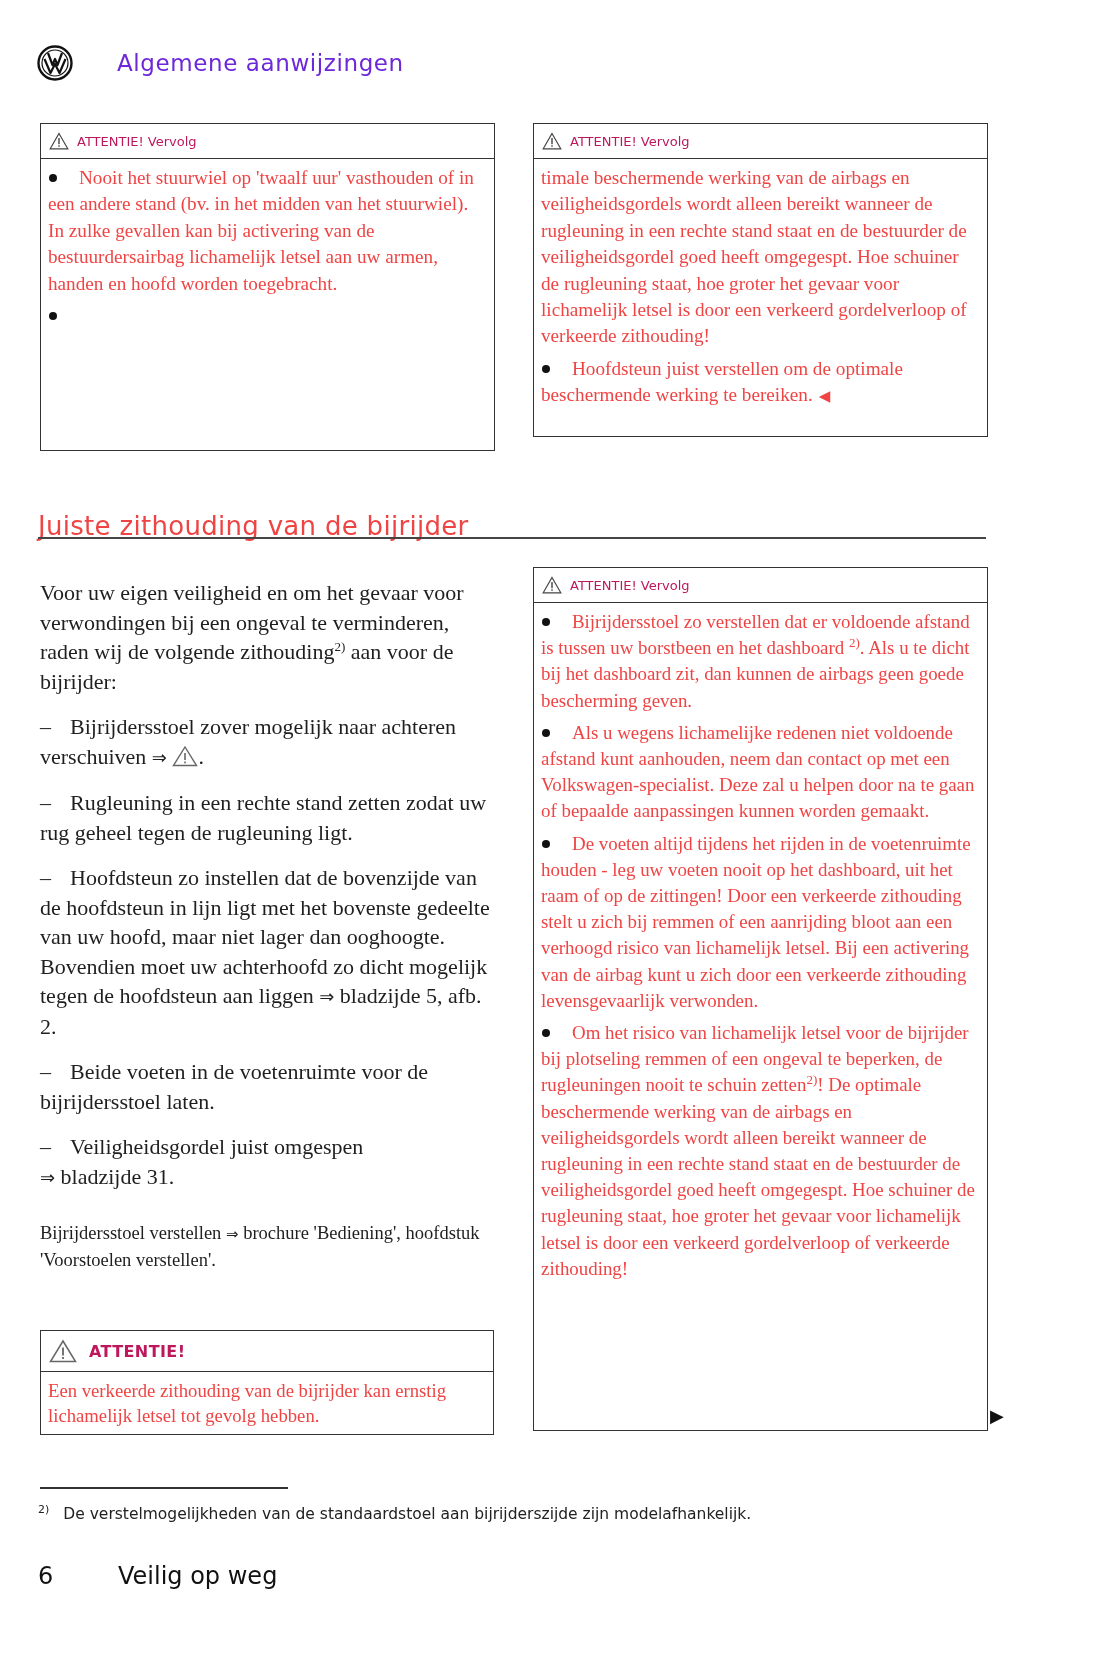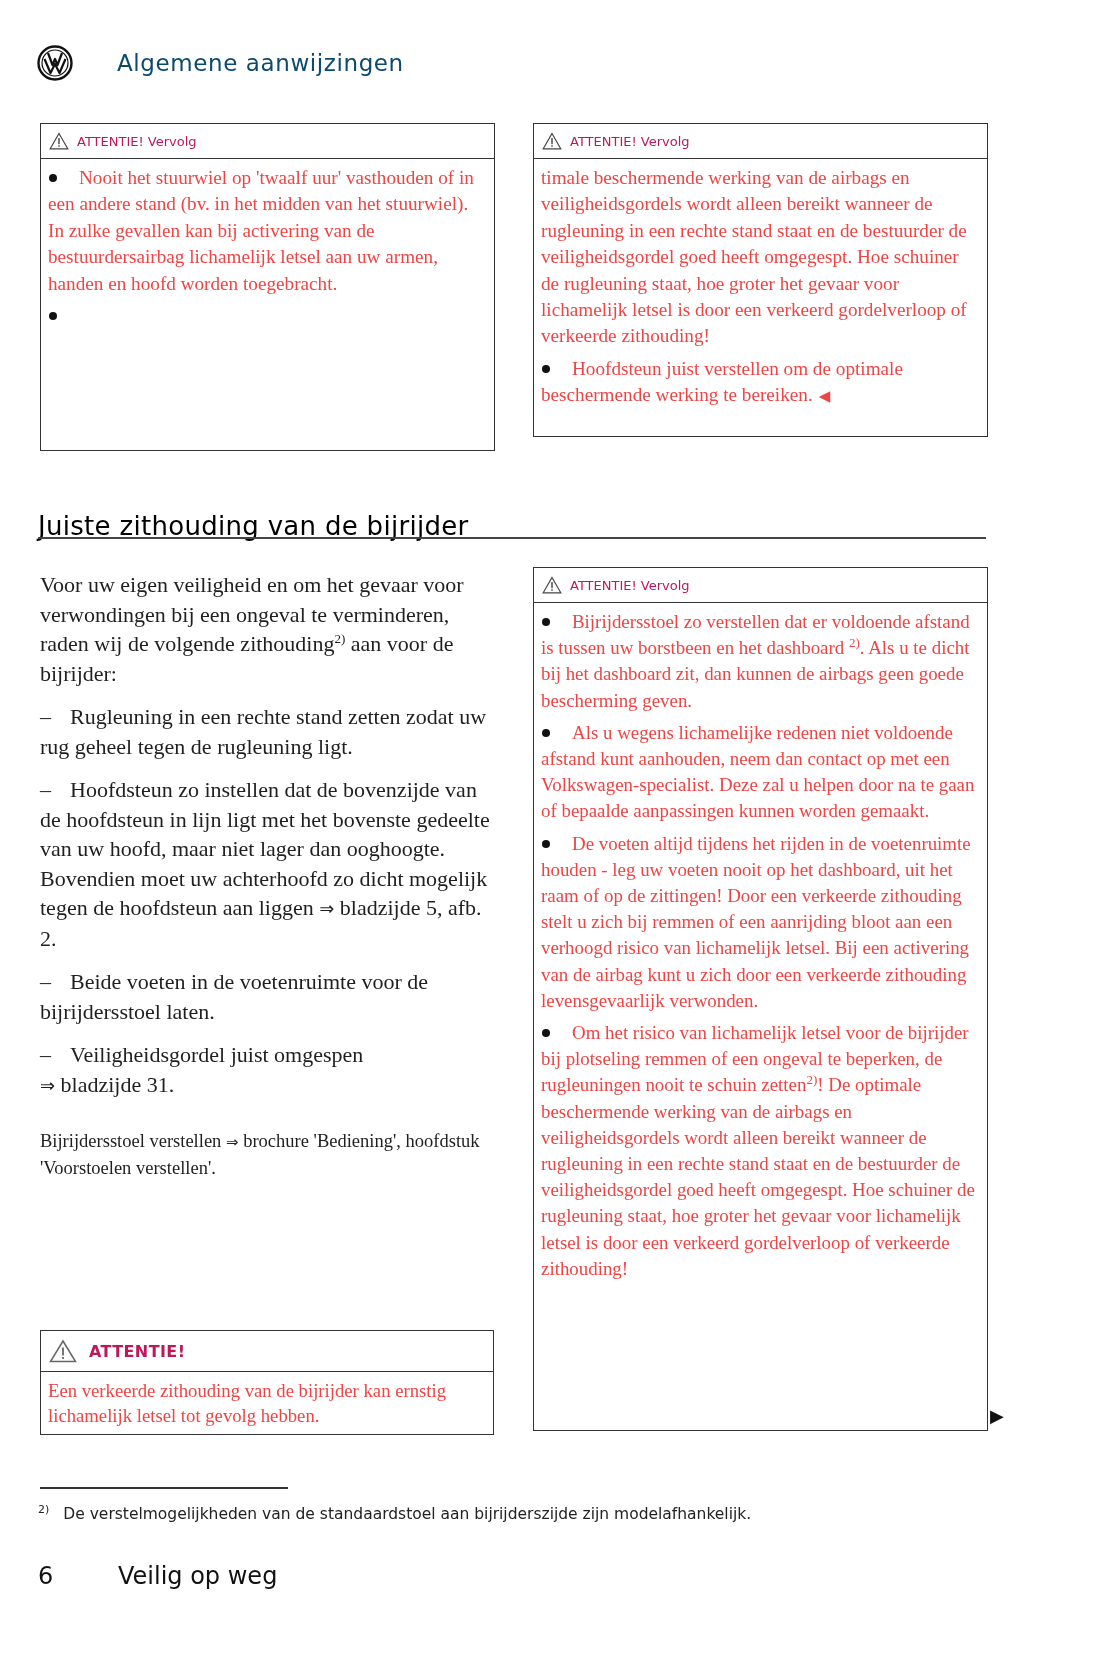--- a/index.html
+++ b/index.html
@@ -1,41 +1,41 @@
 <!DOCTYPE html>
 <html><head>
 <meta charset="utf-8">
 <style>
   html, body { margin:0; padding:0; background:#ffffff; }
   body { width:1103px; height:1654px; position:relative; overflow:hidden; color:#1a1a1a;
          font-family:"DejaVu Serif", serif; }
 
   #header { position:absolute; left:37px; top:43px; height:40px; display:flex; align-items:center; }
   #vw-logo { width:36px; height:36px; }
-  #header-title { margin-left:44px; font-family:"DejaVu Sans", sans-serif; font-size:23px; letter-spacing:0.6px; color:#0c4a6e; }
+  #header-title { margin-left:44px; font-family:"DejaVu Sans", sans-serif; font-size:23px; letter-spacing:0.6px; color:#6d28d9; }
 
   .col { position:absolute; }
 
   .warn { border:1.3px solid #333; background:#fff; }
   .warn-head { border-bottom:1.3px solid #333; height:34px; display:flex; align-items:center; padding-left:8px;
                font-family:"DejaVu Sans", sans-serif; font-size:13px; color:#be185d; }
   .warn-head .tri { width:20px; height:18px; margin-right:8px; }
   .warn-body { padding:6px 6px 4px 7px; font-family:"Liberation Serif", "DejaVu Serif", serif; font-size:19.2px; line-height:26.4px; color:#ef4444; }
   .warn-body p { margin:0 0 6px 0; }
   .bullet { display:inline-block; width:8px; height:8px; background:#111; border-radius:50%; margin:0 22px 3px 1px; vertical-align:middle; }
   .endmark { display:inline-block; margin-left:6px; font-size:15px; }
 
   #box1 { top:123px; height:326px; }
   #box2 { top:123px; height:312px; }
 
-  #section-title { position:absolute; left:38px; top:511px; font-family:"DejaVu Sans", sans-serif; font-size:26px; letter-spacing:0.3px; color:#000000; }
+  #section-title { position:absolute; left:38px; top:511px; font-family:"DejaVu Sans", sans-serif; font-size:26px; letter-spacing:0.3px; color:#ef4444; }
   #section-rule { position:absolute; left:38px; top:537px; width:948px; height:2px; background:#444; }
 
   #col-left-text { top:562px; font-family:"Liberation Serif", "DejaVu Serif", serif; font-size:22px; line-height:29.5px; color:#1f1f1f; }
-  #col-left-text p { margin:8px 0 14px 0; }
+  #col-left-text p { margin:16px 0 14px 0; }
   .dash { display:inline-block; width:30px; }
   sup { font-size:13px; line-height:0; vertical-align:super; }
   .arrow { font-family:"DejaVu Sans", sans-serif; font-size:18px; }
   .small-tri { display:inline-block; width:26px; height:22px; vertical-align:-3px; }
   #note { margin-top:28px !important; font-size:18.5px; line-height:26px; }
 
   #box3 { top:1330px; left:40px; width:452px; position:absolute; }
   #box3 .warn-head { height:40px; font-size:16px; font-weight:bold; letter-spacing:0.4px; }
   #box3 .warn-head .tri { width:28px; height:24px; margin-right:12px; }
   #box3 .warn-body { font-size:18.7px; line-height:25px; padding:6px 6px 6px 7px; }
@@ -93,20 +93,25 @@
     <p><span class="bullet"></span><span>Hoofdsteun juist verstellen om de optimale beschermende werking te bereiken.</span><span class="endmark">◀</span></p>
   </div>
 </div>
 
 <div id="section-title">Juiste zithouding van de bijrijder</div>
 <div id="section-rule"></div>
 
 <div id="col-left-text" class="col" style="left:40px;width:455px;">
   <p><span>Voor uw eigen veiligheid en om het gevaar voor verwondingen bij een ongeval te verminderen, raden wij de volgende zithouding</span><sup>2)</sup><span> aan voor de bijrijder:</span></p>
 
+  <p><span class="dash">–</span><span>Bijrijdersstoel zover mogelijk naar achteren verschuiven</span> <span class="arrow">⇒</span> <svg class="small-tri" viewBox="0 0 26 22">
+        <path d="M13 2 L24.5 20.5 L1.5 20.5 Z" fill="none" stroke="#666" stroke-width="1.4"></path>
+        <rect x="12.2" y="8" width="1.6" height="7" fill="#666"></rect>
+        <rect x="12.2" y="16.5" width="1.6" height="1.8" fill="#666"></rect>
+      </svg><span>.</span></p>
 
   <p><span class="dash">–</span><span>Rugleuning in een rechte stand zetten zodat uw rug geheel tegen de rugleuning ligt.</span></p>
 
   <p><span class="dash">–</span><span>Hoofdsteun zo instellen dat de bovenzijde van de hoofdsteun in lijn ligt met het bovenste gedeelte van uw hoofd, maar niet lager dan ooghoogte. Bovendien moet uw achterhoofd zo dicht mogelijk tegen de hoofdsteun aan liggen</span> <span class="arrow">⇒</span> <span>bladzijde 5, afb. 2.</span></p>
 
   <p><span class="dash">–</span><span>Beide voeten in de voetenruimte voor de bijrijdersstoel laten.</span></p>
 
   <p><span class="dash">–</span><span>Veiligheidsgordel juist omgespen</span><br><span class="arrow">⇒</span> <span>bladzijde 31.</span></p>
 
   <p id="note"><span>Bijrijdersstoel verstellen</span> <span class="arrow" style="font-size:15px">⇒</span> <span>brochure 'Bediening', hoofdstuk 'Voorstoelen verstellen'.</span></p>

